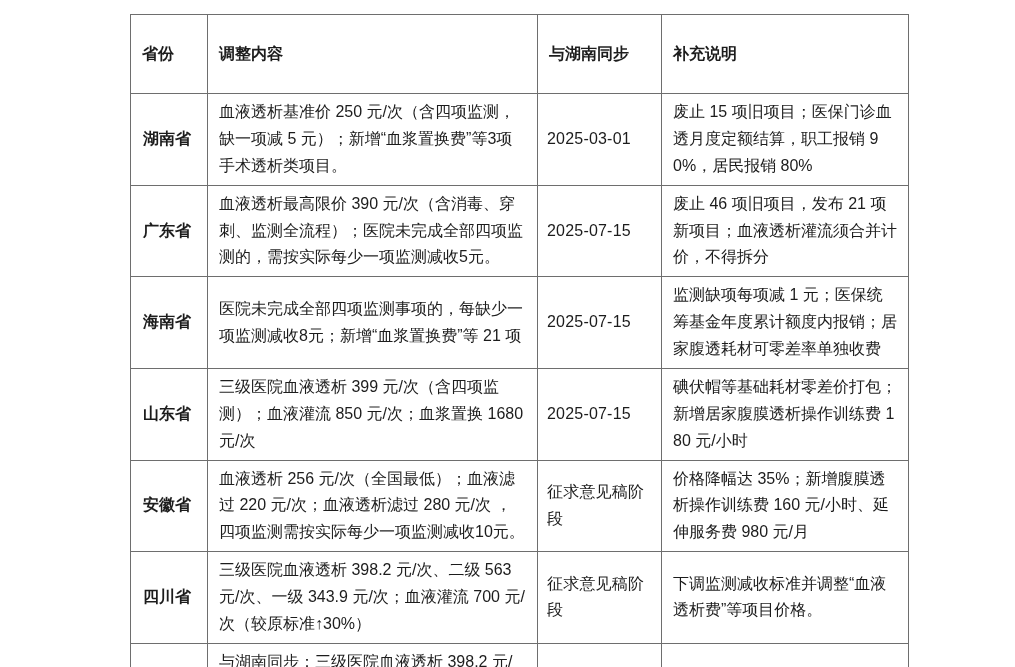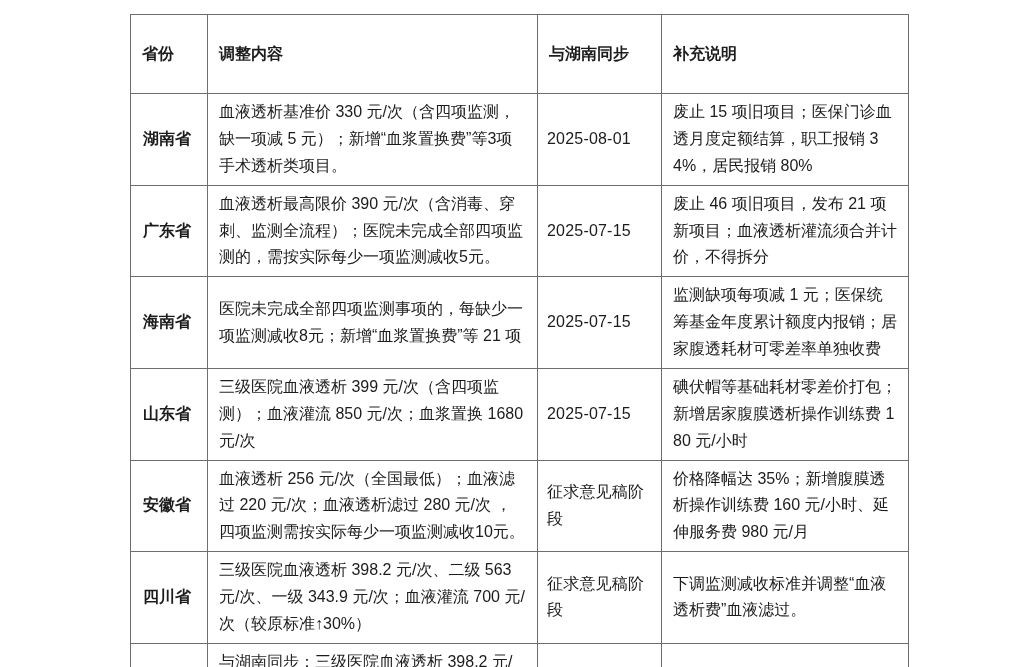--- a/index.html
+++ b/index.html
@@ -72,23 +72,23 @@
       <tr>
         <th>省份</th>
         <th>调整内容</th>
         <th>与湖南同步</th>
         <th>补充说明</th>
       </tr>
     </thead>
     <tbody>
       <tr>
         <td class="province">湖南省</td>
-        <td class="content">血液透析基准价 330 元/次（含四项监测，缺一项减 5 元）；新增“血浆置换费”等3项手术透析类项目。</td>
-        <td class="time">2025-08-01</td>
-        <td class="notes">废止 15 项旧项目；医保门诊血透月度定额结算，职工报销 34%，居民报销 80%</td>
+        <td class="content">血液透析基准价 250 元/次（含四项监测，缺一项减 5 元）；新增“血浆置换费”等3项手术透析类项目。</td>
+        <td class="time">2025-03-01</td>
+        <td class="notes">废止 15 项旧项目；医保门诊血透月度定额结算，职工报销 90%，居民报销 80%</td>
       </tr>
       <tr>
         <td class="province">广东省</td>
         <td class="content">血液透析最高限价 390 元/次（含消毒、穿刺、监测全流程）；医院未完成全部四项监测的，需按实际每少一项监测减收5元。</td>
         <td class="time">2025-07-15</td>
         <td class="notes">废止 46 项旧项目，发布 21 项新项目；血液透析灌流须合并计价，不得拆分</td>
       </tr>
       <tr>
         <td class="province">海南省</td>
         <td class="content">医院未完成全部四项监测事项的，每缺少一项监测减收8元；新增“血浆置换费”等 21 项</td>
@@ -104,21 +104,21 @@
       <tr>
         <td class="province">安徽省</td>
         <td class="content">血液透析 256 元/次（全国最低）；血液滤过 220 元/次；血液透析滤过 280 元/次 ，四项监测需按实际每少一项监测减收10元。</td>
         <td class="time">征求意见稿阶段</td>
         <td class="notes">价格降幅达 35%；新增腹膜透析操作训练费 160 元/小时、延伸服务费 980 元/月</td>
       </tr>
       <tr>
         <td class="province">四川省</td>
         <td class="content">三级医院血液透析 398.2 元/次、二级 563 元/次、一级 343.9 元/次；血液灌流 700 元/次（较原标准↑30%）</td>
         <td class="time">征求意见稿阶段</td>
-        <td class="notes">下调监测减收标准并调整“血液透析费”血液滤过。</td>
+        <td class="notes">下调监测减收标准并调整“血液透析费”等项目价格。</td>
       </tr>
       <tr>
         <td class="province">重庆市</td>
         <td class="content">与湖南同步：三级医院血液透析 398.2 元/次；医院未完成全部四项监测的，需按实际每少一项监测减收8元（减收按比例浮动）。</td>
         <td class="time">2025-08-01</td>
         <td class="notes">价格体系对标湖南；医保结算同湖南模式</td>
       </tr>
     </tbody>
   </table>
 </div>

